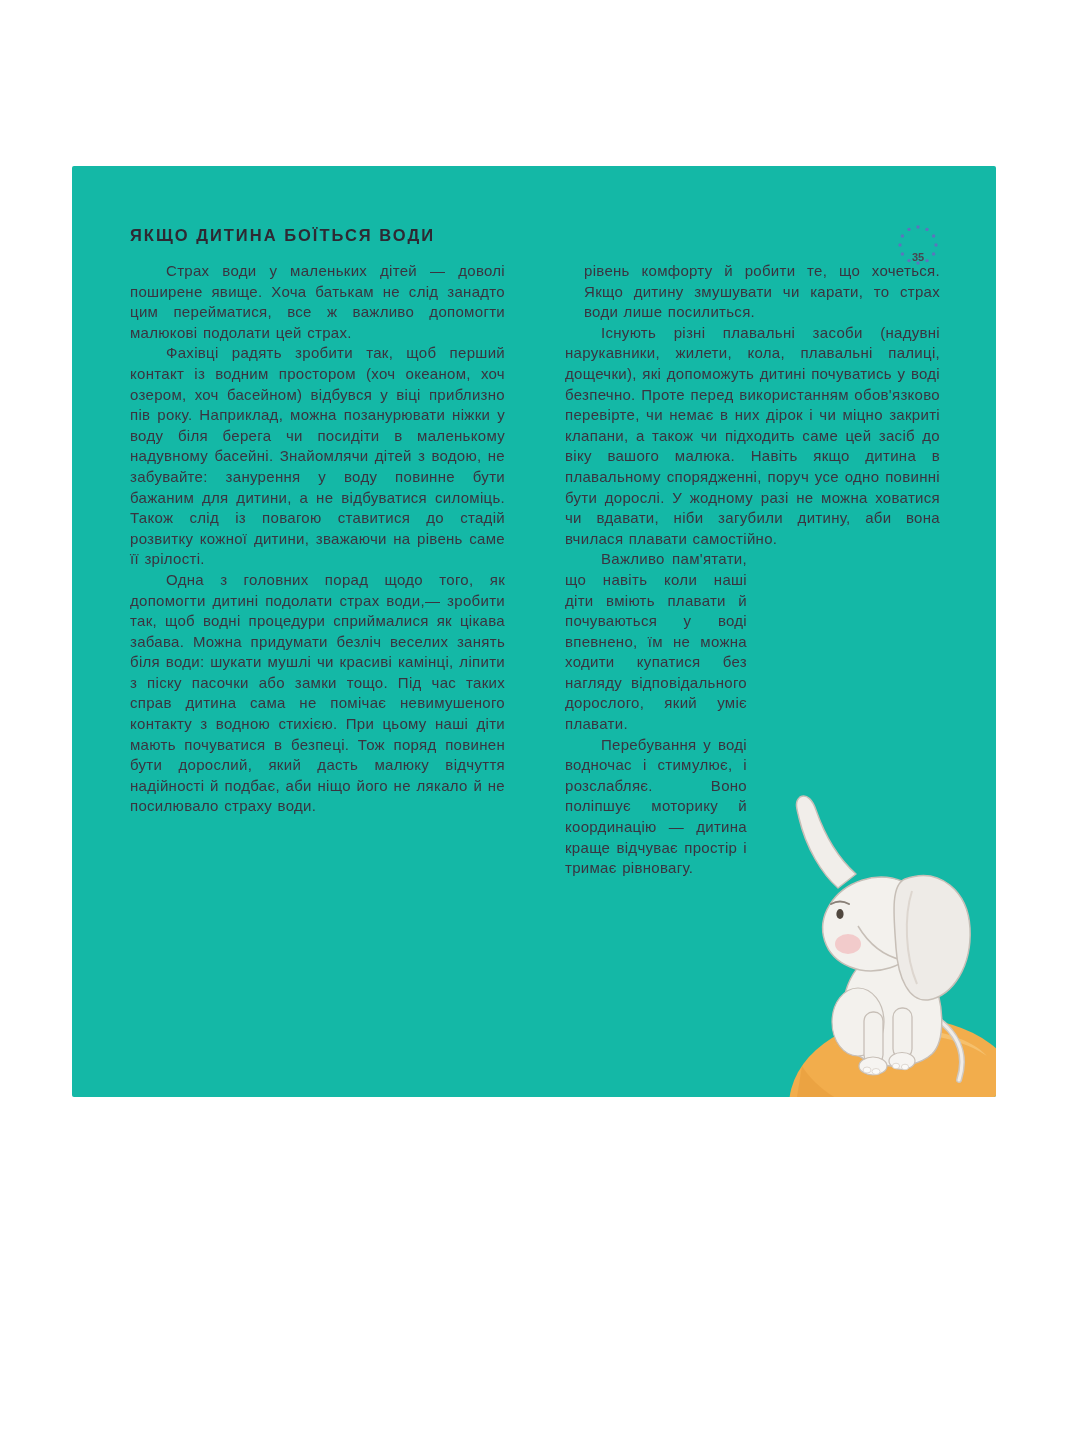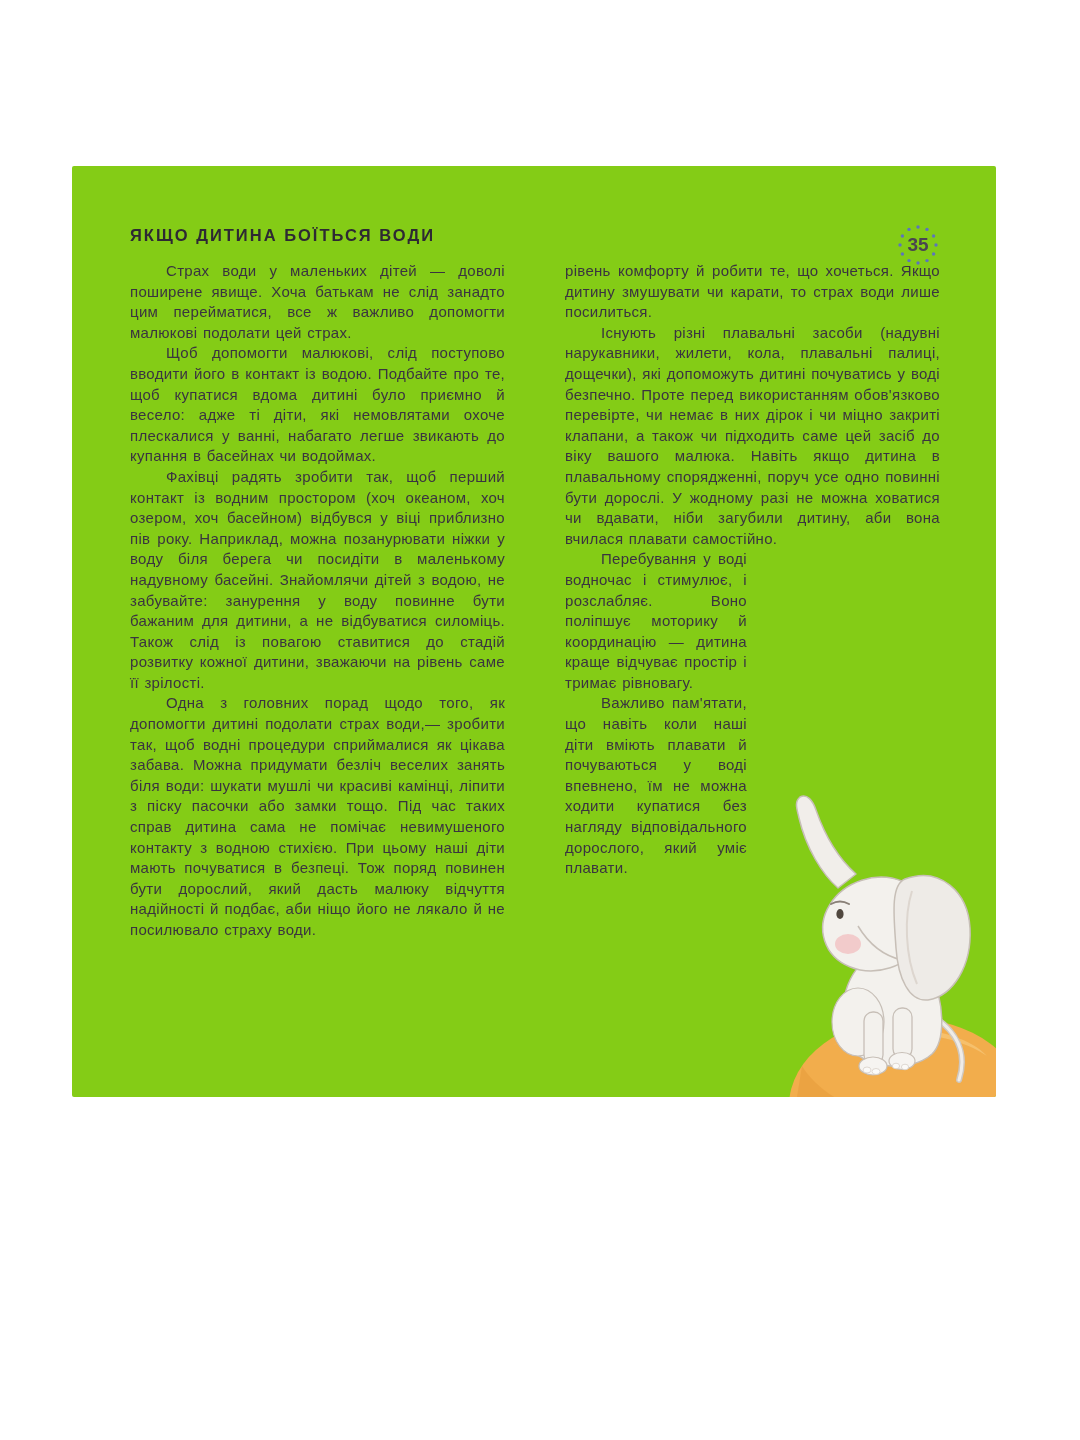--- a/index.html
+++ b/index.html
@@ -2,47 +2,47 @@
 <html lang="uk"><head>
 <meta charset="utf-8">
 <style>
   html,body{margin:0;padding:0;}
   body{
     width:1080px;height:1440px;position:relative;background:#ffffff;
     font-family:"Liberation Sans", sans-serif;
   }
   .panel{
     position:absolute;left:72px;top:166px;width:924px;height:931px;
-    background:#84cc16;overflow:hidden;border-radius:2px;
+    background:#14b8a6;overflow:hidden;border-radius:2px;
   }
   .page-title{
     position:absolute;left:58px;top:60px;
     font-size:16.5px;font-weight:bold;letter-spacing:2px;color:#2e2933;
   }
   .page-badge{
     position:absolute;left:823px;top:56px;width:46px;height:46px;
   }
   .page-badge svg{position:absolute;left:0;top:0;}
   .page-badge .num{
-    position:absolute;left:0;top:0;width:46px;height:46px;
+    position:absolute;left:0;top:12px;width:46px;height:46px;
     display:flex;align-items:center;justify-content:center;
-    font-size:19px;font-weight:bold;color:#4a4550;letter-spacing:0;
+    font-size:11px;font-weight:bold;color:#4a4550;letter-spacing:0;
   }
   .columns{
     position:absolute;left:58px;top:95px;width:810px;height:836px;
     display:flex;gap:60px;justify-content:center;
   }
   .col{width:382px;}
   .col p{
     margin:0;padding:0;
     font-size:15px;line-height:20.6px;color:#3a3440;
     text-align:justify;text-indent:36px;
     letter-spacing:0.3px;word-spacing:1px;
   }
-  .col p.no-indent{text-indent:0;}
+  .col p.no-indent{text-indent:0;margin-left:19px;}
   .eleph-spacer{
     float:right;width:183px;height:300px;margin-top:44px;margin-left:10px;
   }
   .elephant{
     position:absolute;left:700px;top:610px;width:224px;height:321px;
   }
 </style>
 </head>
 <body>
 
@@ -66,30 +66,29 @@
         <circle cx="7.4" cy="14" r="1.7"></circle>
           <circle cx="14" cy="7.4" r="1.7"></circle>
       </g>
     </svg>
     <div class="num">35</div>
   </div>
 
   <div class="columns">
     <div class="col">
       <p>Страх води у маленьких дітей — доволі поширене явище. Хоча батькам не слід занадто цим перейматися, все ж важливо допомогти малюкові подолати цей страх.</p>
-      <p>Щоб допомогти малюкові, слід поступово вводити його в контакт із водою. Подбайте про те, щоб купатися вдома дитині було приємно й весело: адже ті діти, які немовлятами охоче плескалися у ванні, набагато легше звикають до купання в басейнах чи водоймах.</p>
       <p>Фахівці радять зробити так, щоб перший контакт із водним простором (хоч океаном, хоч озером, хоч басейном) відбувся у віці приблизно пів року. Наприклад, можна позанурювати ніжки у воду біля берега чи посидіти в маленькому надувному басейні. Знайомлячи дітей з водою, не забувайте: занурення у воду повинне бути бажаним для дитини, а не відбуватися силоміць. Також слід із повагою ставитися до стадій розвитку кожної дитини, зважаючи на рівень саме її зрілості.</p>
       <p>Одна з головних порад щодо того, як допомогти дитині подолати страх води,— зробити так, щоб водні процедури сприймалися як цікава забава. Можна придумати безліч веселих занять біля води: шукати мушлі чи красиві камінці, ліпити з піску пасочки або замки тощо. Під час таких справ дитина сама не помічає невимушеного контакту з водною стихією. При цьому наші діти мають почуватися в безпеці. Тож поряд повинен бути дорослий, який дасть малюку відчуття надійності й подбає, аби ніщо його не лякало й не посилювало страху води.</p>
     </div>
     <div class="col">
       <p class="no-indent">рівень комфорту й робити те, що хочеться. Якщо дитину змушувати чи карати, то страх води лише посилиться.</p>
       <p>Існують різні плавальні засоби (надувні нарукавники, жилети, кола, плавальні палиці, дощечки), які допоможуть дитині почуватись у воді безпечно. Проте перед використанням обов'язково перевірте, чи немає в них дірок і чи міцно закриті клапани, а також чи підходить саме цей засіб до віку вашого малюка. Навіть якщо дитина в плавальному спорядженні, поруч усе одно повинні бути дорослі. У жодному разі не можна ховатися чи вдавати, ніби загубили дитину, аби вона вчилася плавати самостійно.</p>
       <div class="eleph-spacer"></div>
+      <p>Важливо пам'ятати, що навіть коли наші діти вміють плавати й почуваються у воді впевнено, їм не можна ходити купатися без нагляду відповідального дорослого, який уміє плавати.</p>
       <p>Перебування у воді водночас і стимулює, і розслабляє. Воно поліпшує моторику й координацію — дитина краще відчуває простір і тримає рівновагу.</p>
-      <p>Важливо пам'ятати, що навіть коли наші діти вміють плавати й почуваються у воді впевнено, їм не можна ходити купатися без нагляду відповідального дорослого, який уміє плавати.</p>
     </div>
   </div>
 
   <svg class="elephant" viewBox="0 0 224 321" aria-hidden="true">
 
     <ellipse cx="135" cy="330" rx="118" ry="88" fill="#f2ad4c"></ellipse>
     <path d="M30,290 C55,330 120,355 200,340 L200,321 L25,321 Z" fill="#e69a3a" opacity="0.55"></path>
     <path d="M60,270 C95,250 175,252 215,280 C190,252 110,240 60,270 Z" fill="#f6c474" opacity="0.8"></path>
 
     <path d="M158,238 C184,254 196,276 187,304" fill="none" stroke="#cfc8c0" stroke-width="6" stroke-linecap="round"></path>

